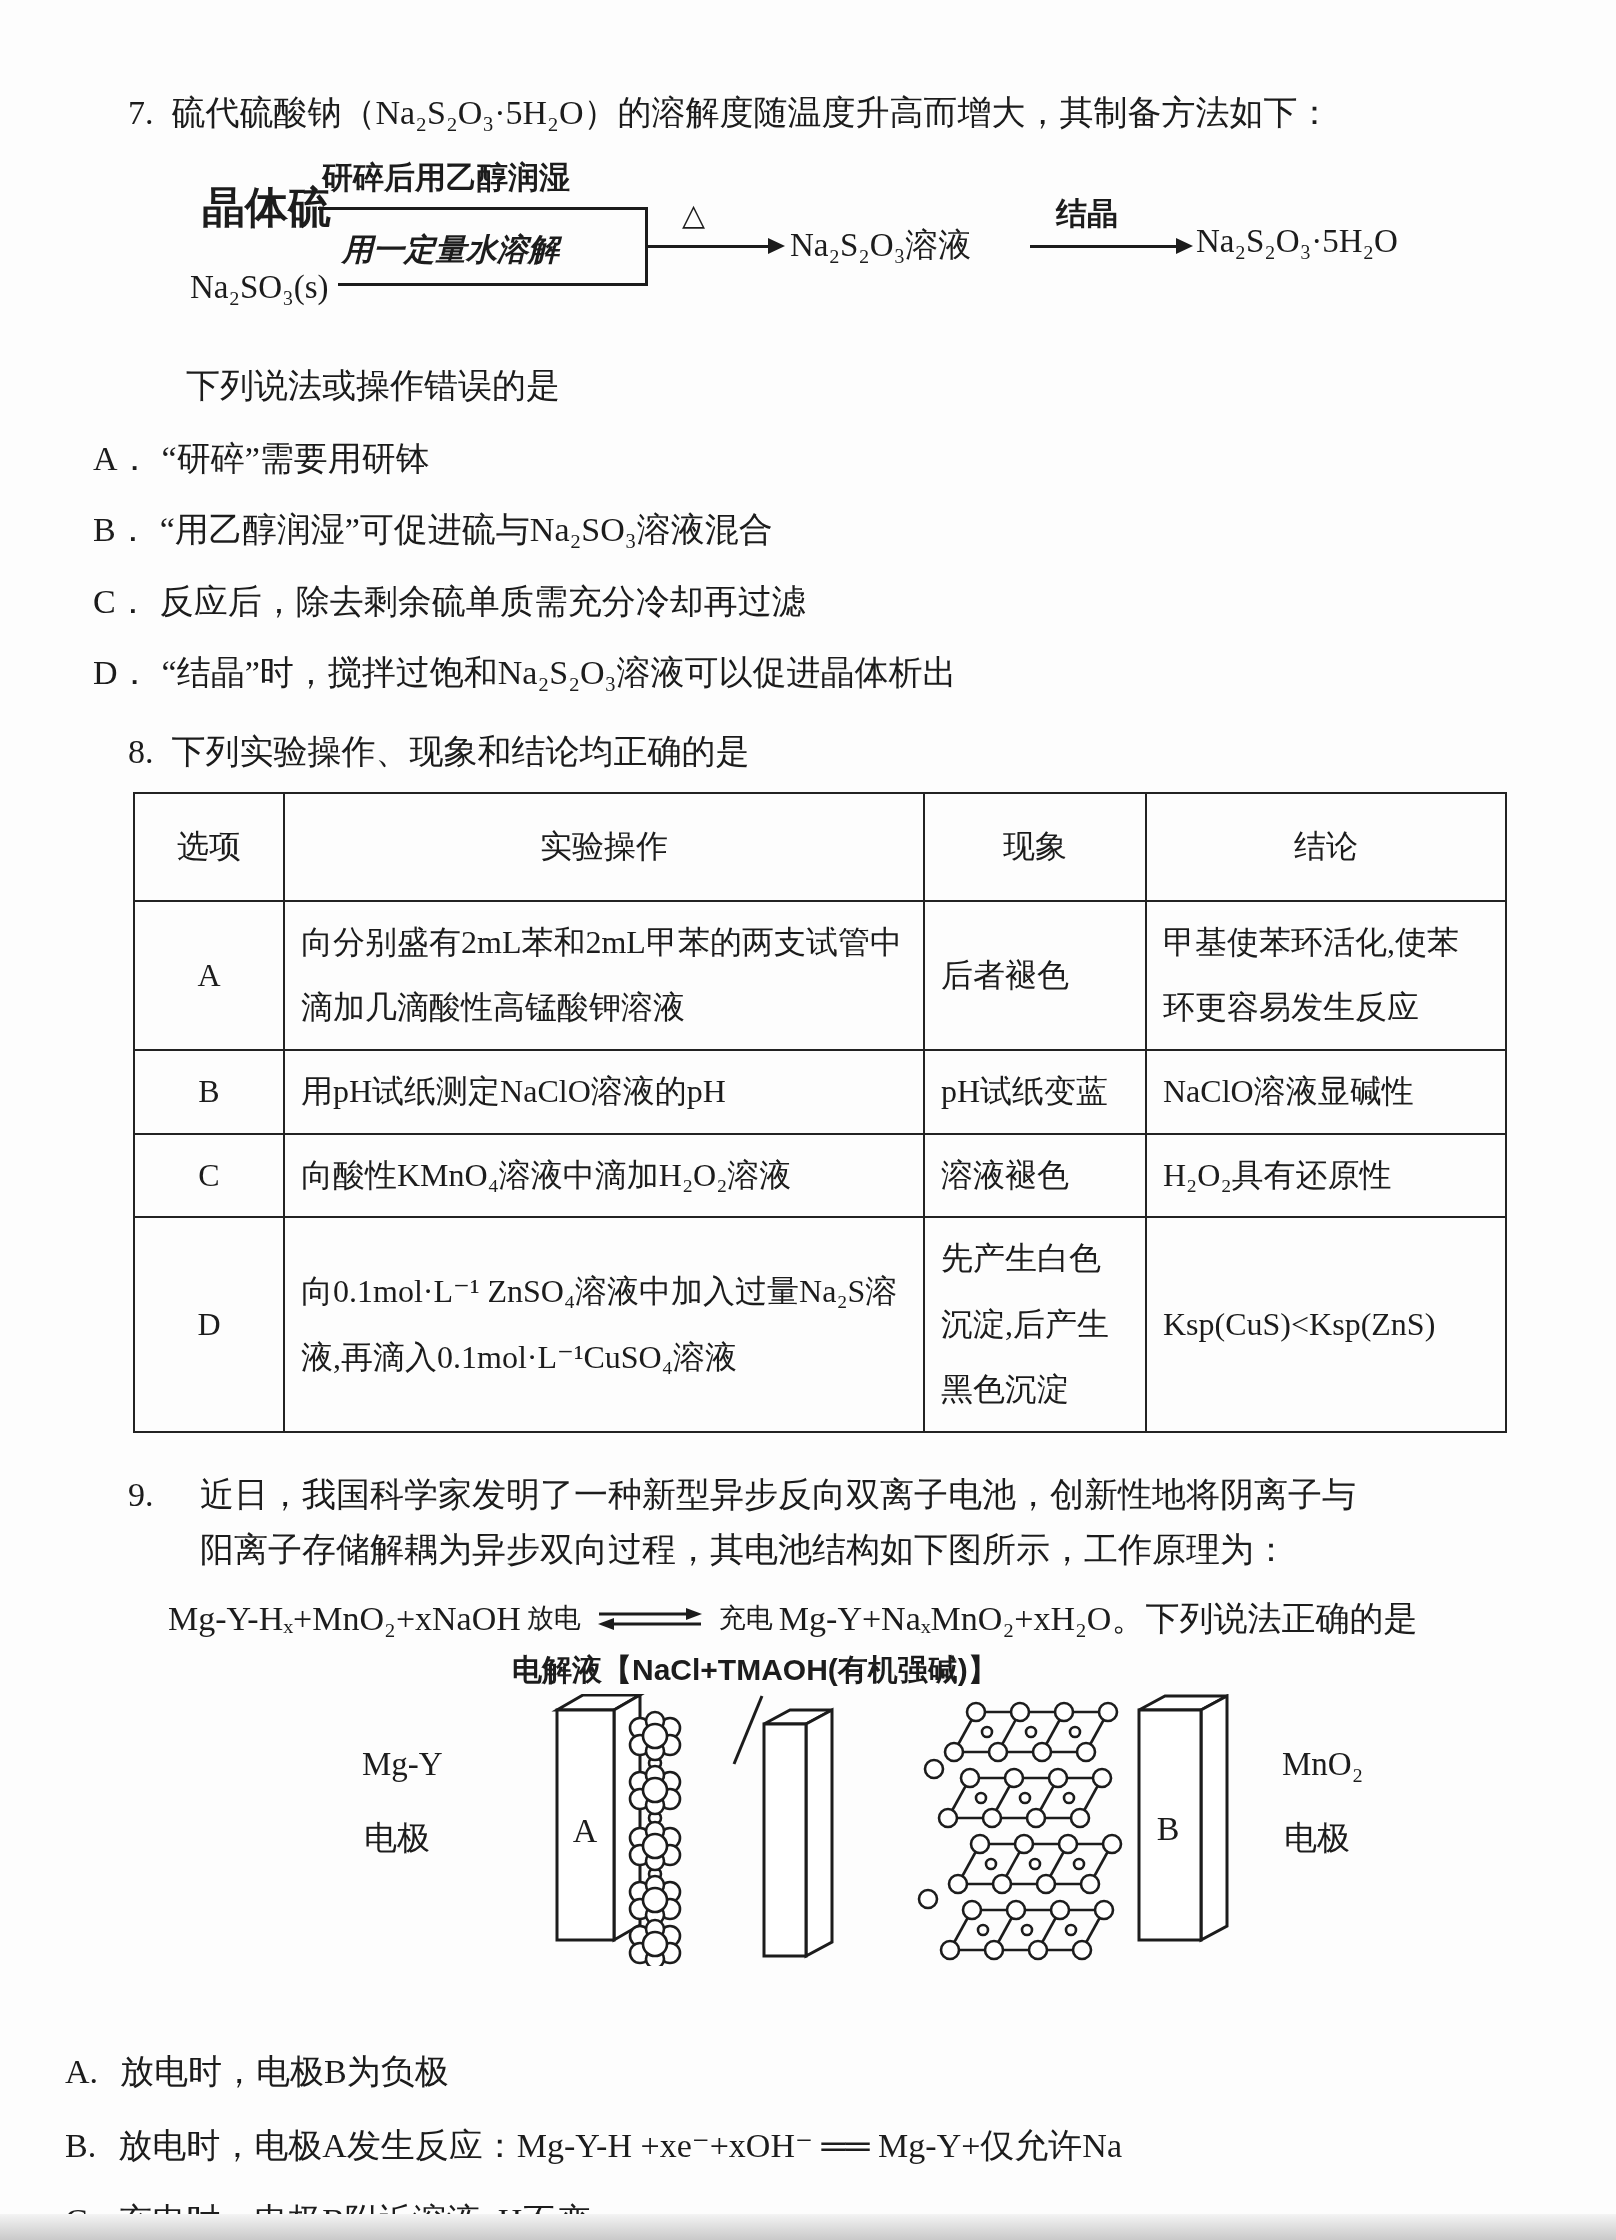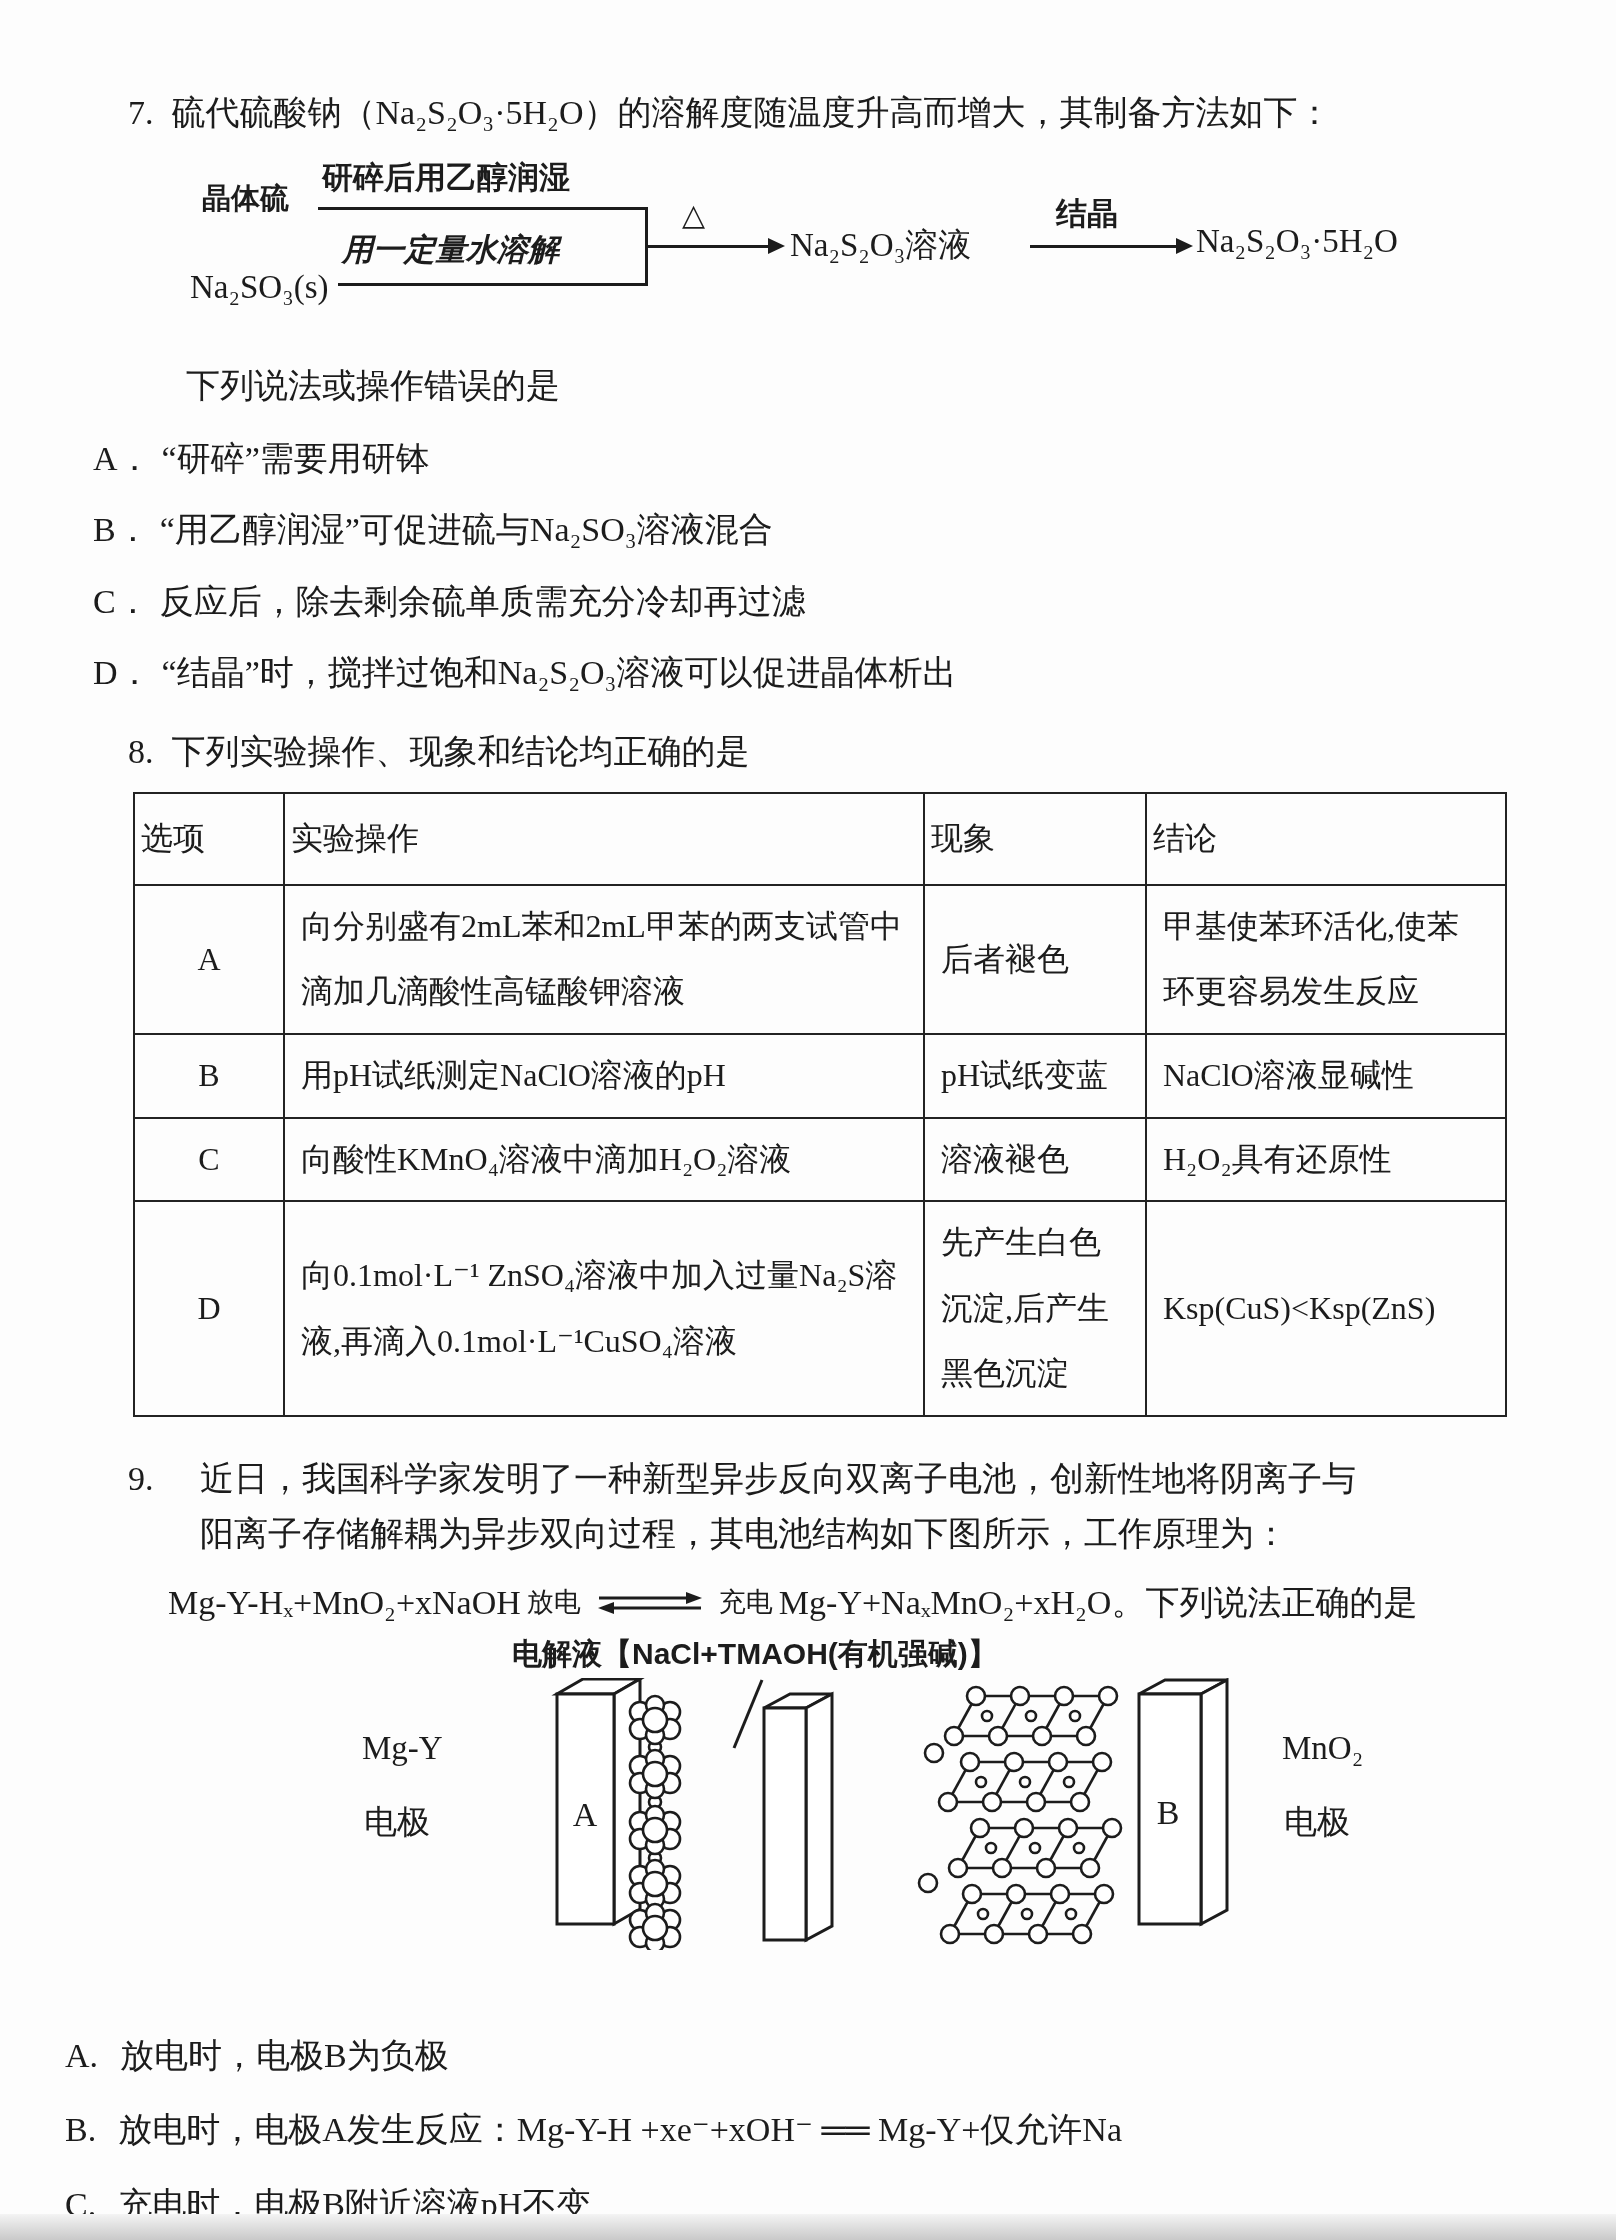--- a/index.html
+++ b/index.html
@@ -36,21 +36,21 @@
   
   #q8-stem{padding-left:128px;margin-top:30px;}
   table.exp{
     border-collapse:collapse;margin:16px 0 0 133px;width:1372px;
     font-size:32px;table-layout:fixed;
   }
   table.exp th,table.exp td{
     border:2.5px solid #232323;line-height:2.05;vertical-align:middle;
     font-weight:normal;
   }
-  table.exp th{text-align:left;padding:12px 6px;}
+  table.exp th{text-align:center;padding:20px 6px;}
   table.exp td{padding:8px 16px;}
   td.copt{text-align:center;padding:8px 4px;}
 
   
   .q9stem{position:relative;padding-left:200px;margin-top:34px;font-size:34px;line-height:1.62;}
   .q9stem .qnum{position:absolute;left:128px;top:0;}
   .q9stem span{display:block;}
   .eqrow{display:flex;align-items:center;margin:18px 0 0 168px;font-size:34px;font-family:Liberation Serif, serif;}
   .eq-arrows{display:flex;flex-direction:row;align-items:center;margin:8px 6px;
     font-size:27px;line-height:1.15;gap:17px;}
@@ -69,21 +69,21 @@
 </head>
 <body>
 
 <div class="page">
 
   <p class="qline" id="q7-stem">
     <span class="qnum">7.</span><span>硫代硫酸钠（Na₂S₂O₃·5H₂O）的溶解度随温度升高而增大，其制备方法如下：</span>
   </p>
 
   <div class="flow">
-    <div class="abs hei" style="left:12px;top:22px;font-size:29px;">晶体硫</div>
+    <div class="abs hei" style="left:12px;top:22px;font-size:43px;">晶体硫</div>
     <div class="abs hei f-step" style="left:132px;top:0;">研碎后用乙醇润湿</div>
     <div class="fline" style="left:128px;top:50px;width:330px;"></div>
 
     <div class="abs hei f-step" style="left:152px;top:72px;font-style:italic;">用一定量水溶解</div>
     <div class="abs f-chem" style="left:0;top:112px;">Na₂SO₃(s)</div>
     <div class="fline" style="left:148px;top:126px;width:310px;"></div>
 
     <div class="fvline" style="left:455px;top:50px;height:79px;"></div>
 
     <div class="abs" style="left:492px;top:40px;font-size:30px;">△</div>

